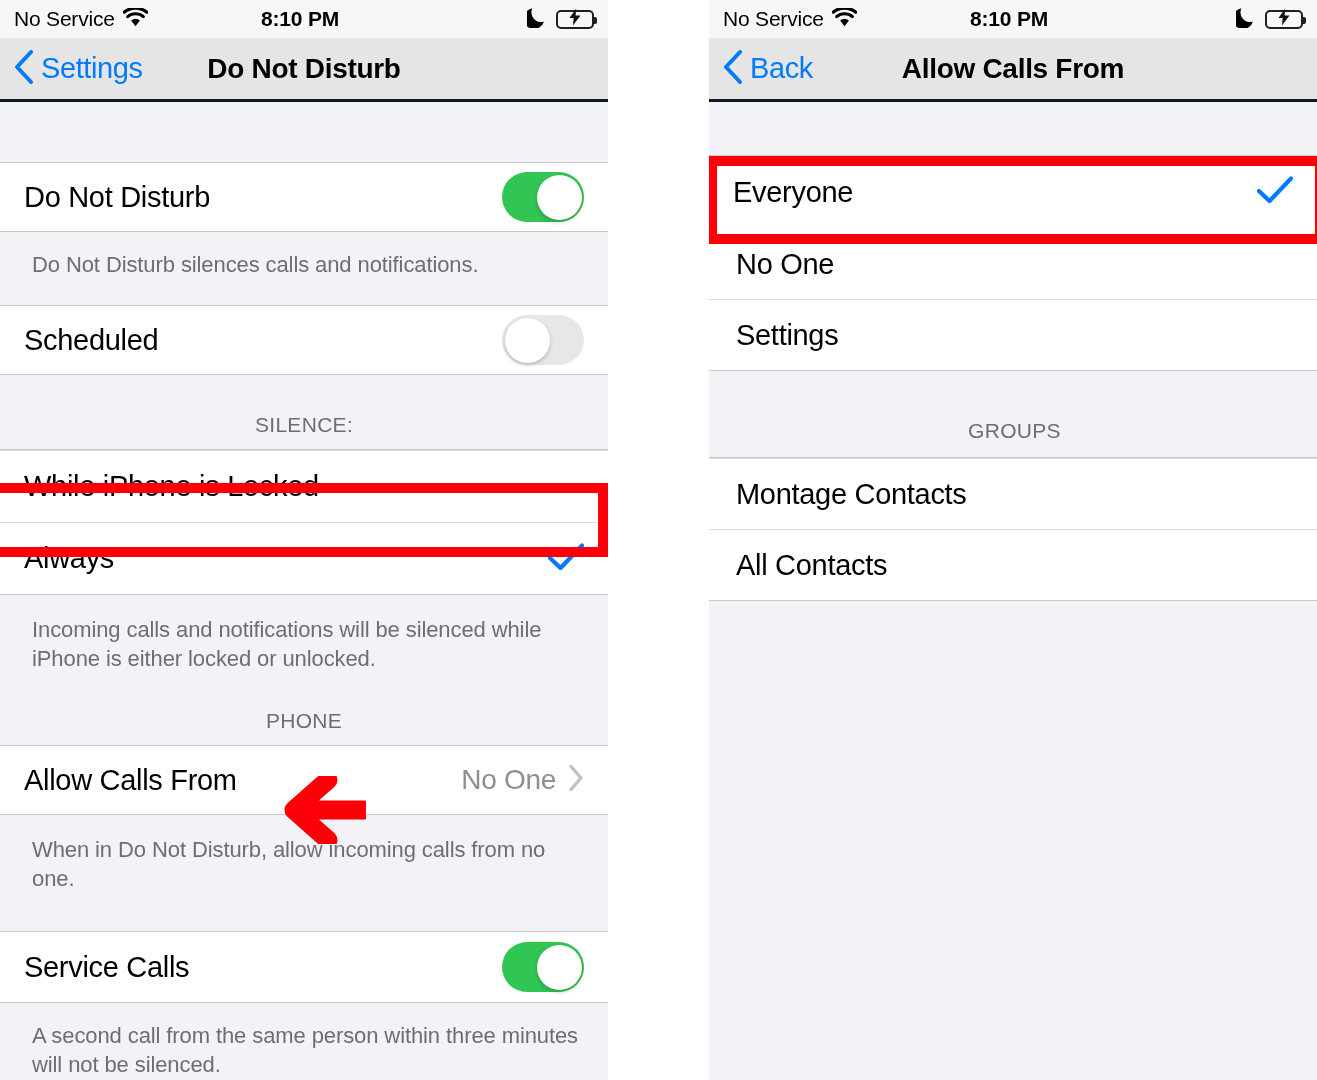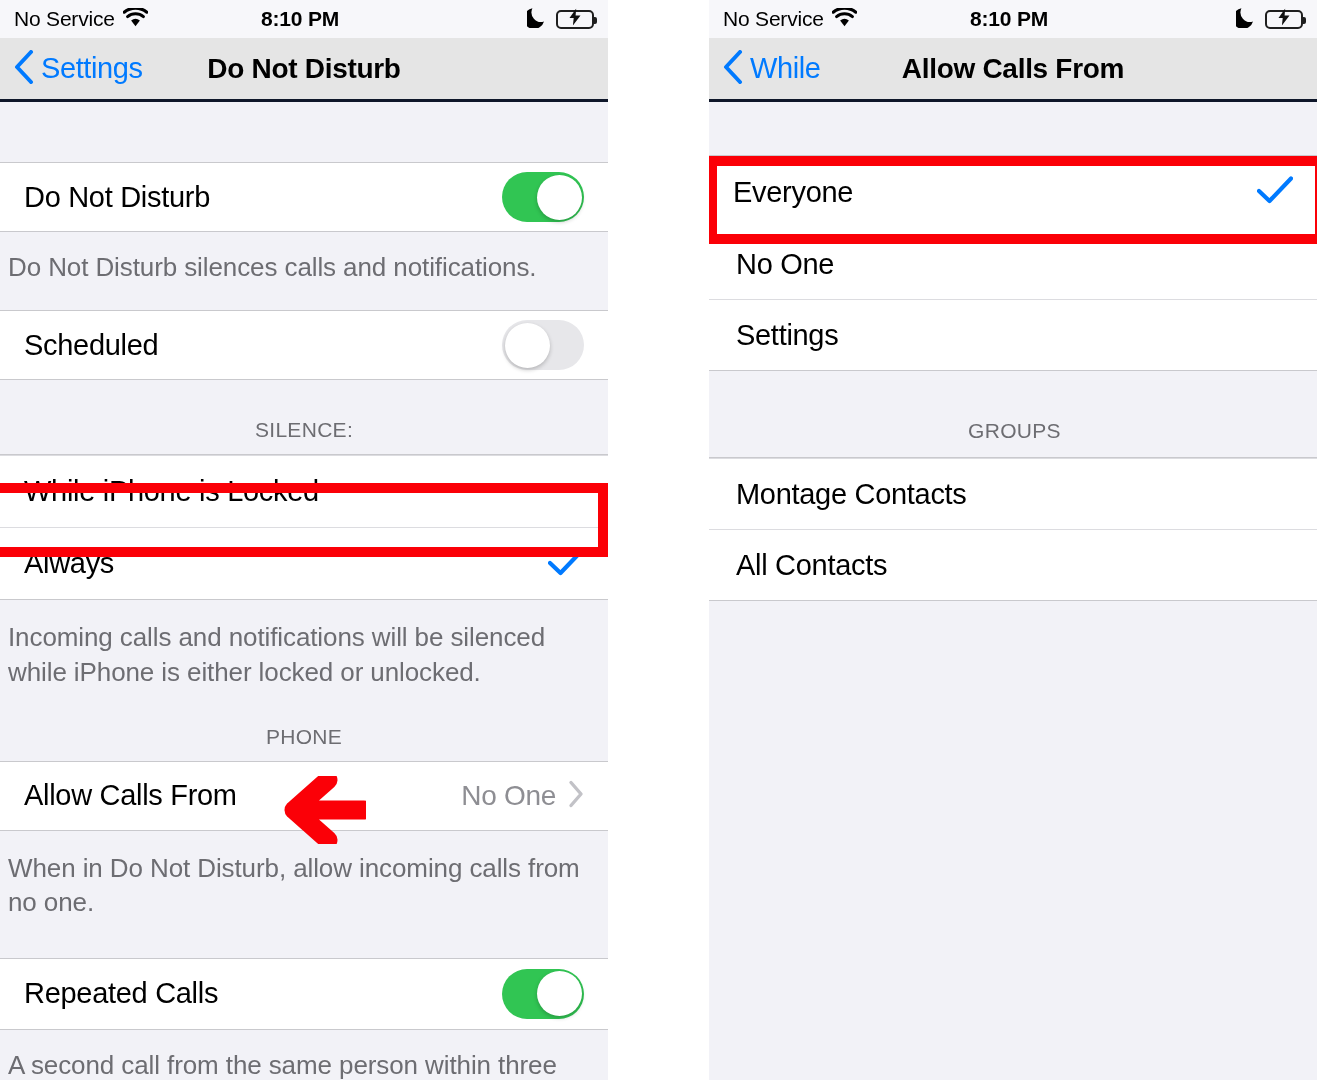--- a/index.html
+++ b/index.html
@@ -161,22 +161,22 @@
   
   .sect-header {
     padding: 30px 24px 10px 24px;
     font-size: 21px;
     color: #6d6d72;
     letter-spacing: 0.3px;
     background: #f2f2f7;
     text-align: center;
   }
   .footnote {
-    padding: 16px 24px 22px 8px;
-    font-size: 26px;
+    padding: 16px 24px 22px 32px;
+    font-size: 22px;
     line-height: 1.32;
     color: #6d6d72;
     background: #f2f2f7;
     letter-spacing: -0.1px;
   }
 
   
   .toggle {
     width: 82px; height: 50px;
     border-radius: 25px;
@@ -305,21 +305,21 @@
             <svg width="16" height="28" viewBox="0 0 16 28">
               <path d="M3 2.5 L13 14 L3 25.5" stroke="#c2c2c7" stroke-width="3.4" fill="none" stroke-linecap="round" stroke-linejoin="round"></path>
             </svg>
           </span>
         </div>
       </div>
       <div class="footnote" style="padding-top:20px;padding-bottom:38px">When in Do Not Disturb, allow incoming calls from no one.</div>
 
       <div class="group">
         <div class="row" style="height:70px">
-          <span class="row-label">Repeated Calls</span>
+          <span class="row-label">Service Calls</span>
           <span class="toggle on">
               <span class="knob"></span>
             </span>
         </div>
       </div>
       <div class="footnote" style="padding-top:18px">A second call from the same person within three minutes will not be silenced.</div>
 
     </div>
 
     <div class="hl-box" style="left:-10px; top:483px; width:618px; height:74px;"></div>
@@ -363,21 +363,21 @@
       </div>
     </div>
 
     <div class="navbar">
       <div class="nav-back">
         <span>
           <svg width="20" height="34" viewBox="0 0 20 34">
             <path d="M17 2 L3 17 L17 32" stroke="#007aff" stroke-width="4" fill="none" stroke-linecap="round" stroke-linejoin="round"></path>
           </svg>
         </span>
-        <span class="nav-back-label">While</span>
+        <span class="nav-back-label">Back</span>
       </div>
       <div class="nav-title">Allow Calls From</div>
     </div>
 
     <div class="content">
 
       <div class="gap" style="height:53px"></div>
 
       <div class="group">
         <div class="row" style="height:72px;">

